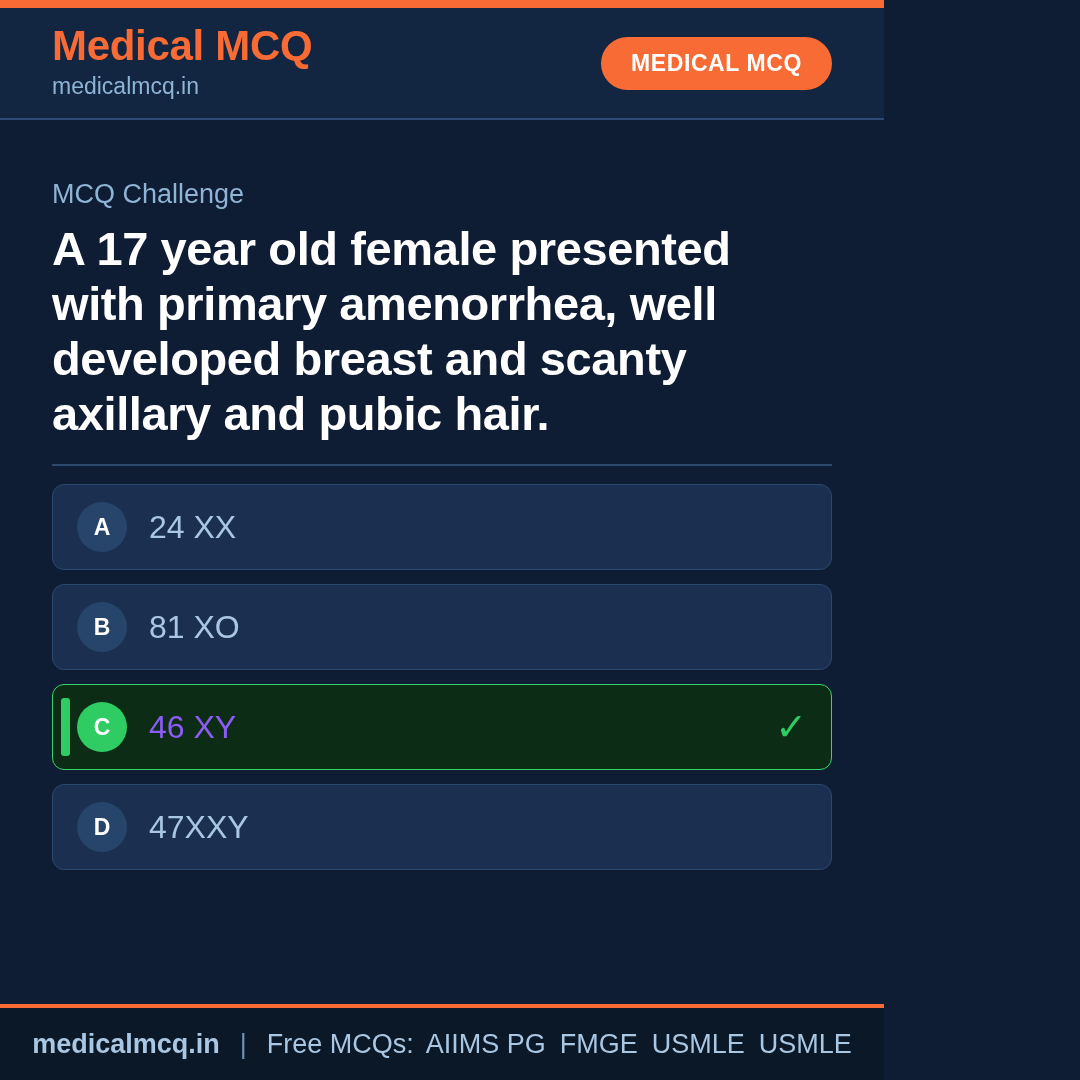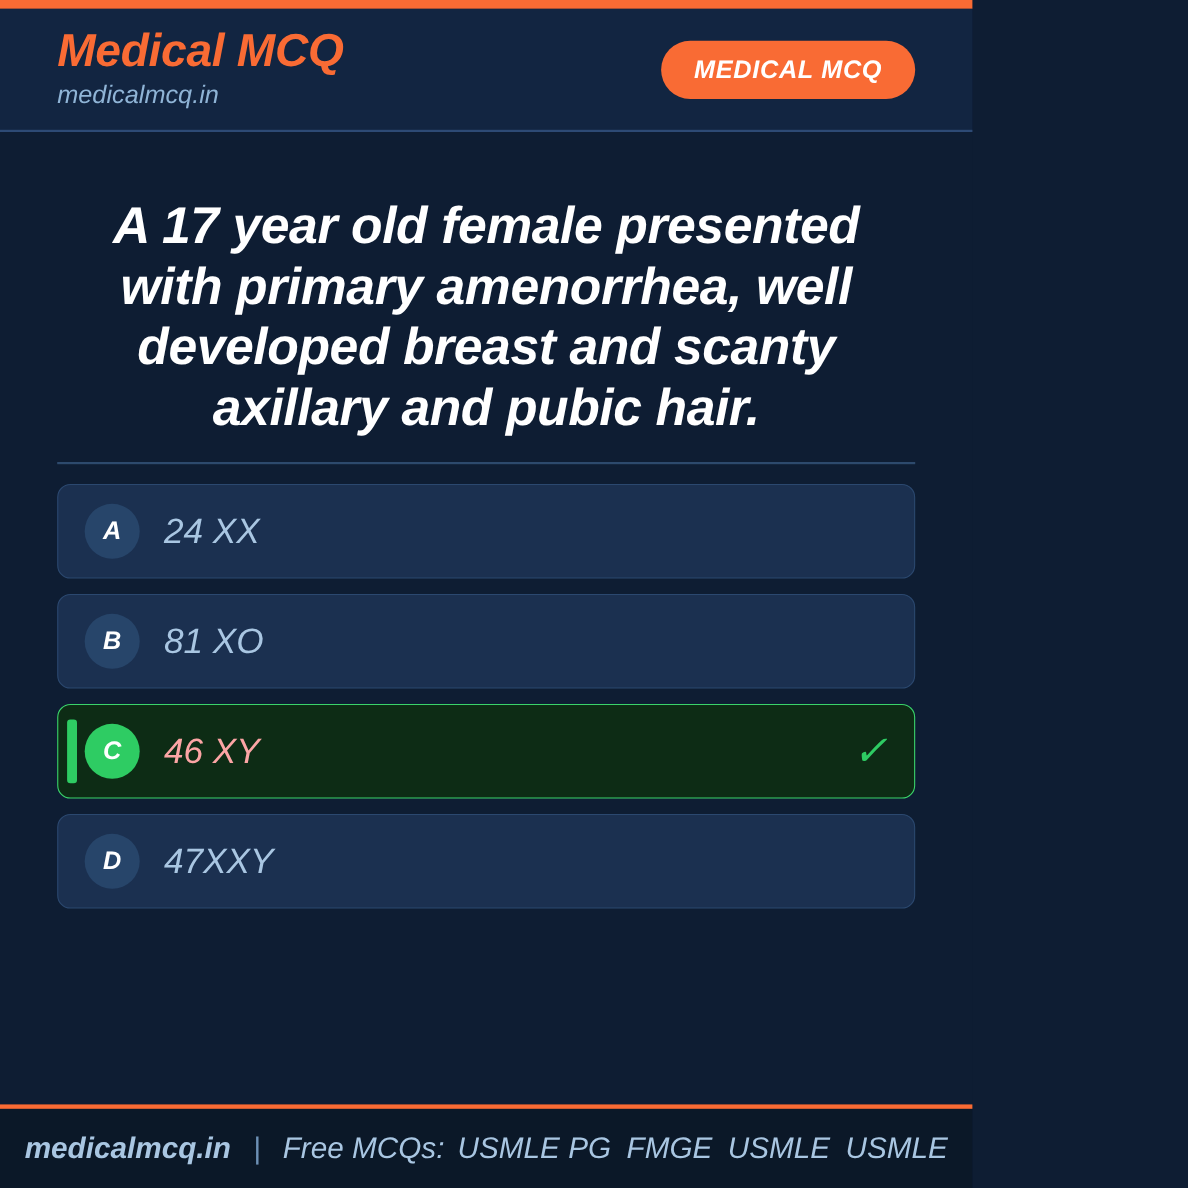--- a/index.html
+++ b/index.html
@@ -14,21 +14,20 @@
     overflow: hidden;
   }
   .page {
     position: relative;
     width: 884px;
     height: 1080px;
     background: #0e1d33;
     display: flex;
     flex-direction: column;
     box-sizing: border-box;
-    font-style: italic;
   }
 
   
   .top-accent {
     height: 8px;
     width: 100%;
     background: #f96b34;
     flex: 0 0 auto;
   }
 
@@ -90,21 +89,20 @@
     line-height: 1.2;
     margin-bottom: 12px;
   }
   .question {
     color: #ffffff;
     font-size: 47px;
     font-weight: bold;
     line-height: 1.17;
     letter-spacing: -0.4px;
     margin: 0;
-    text-align: center;
   }
   .divider {
     height: 2px;
     background: #2d4straight;
     background: #2d4a6d;
     margin: 22px 0 18px 0;
     width: 100%;
   }
 
   
@@ -166,21 +164,21 @@
     width: 9px;
     border-radius: 3px;
     background: #2ecc63;
   }
   .accent-bar { display: none; }
   .option.correct .option-letter {
     background: #2ecc63;
     color: #ffffff;
   }
   .option.correct .option-text {
-    color: #fca5a5;
+    color: #8b5cf6;
   }
   .option.correct .option-check {
     display: block;
   }
 
   
   .footer {
     flex: 0 0 auto;
     border-top: 4px solid #f96b34;
     background: #0b1828;
@@ -218,20 +216,21 @@
 
   <div class="header">
     <div class="brand">
       <div class="brand-title">Medical MCQ</div>
       <div class="brand-sub">medicalmcq.in</div>
     </div>
     <div class="header-badge">MEDICAL MCQ</div>
   </div>
 
   <div class="main">
+    <div class="eyebrow">MCQ Challenge</div>
     <div class="question">A 17 year old female presented with primary amenorrhea, well developed breast and scanty axillary and pubic hair.</div>
     <div class="divider"></div>
 
     <div class="options">
 
       <div class="option">
 
         <div class="option-letter">A</div>
         <div class="option-text">24 XX</div>
 
@@ -259,20 +258,20 @@
       </div>
 
     </div>
   </div>
 
   <div class="footer">
     <div class="footer-inner">
       <span class="footer-site">medicalmcq.in</span>
       <span class="footer-sep">|</span>
       <span class="footer-label">Free MCQs:</span>
-      <span class="footer-exam">USMLE PG</span>
+      <span class="footer-exam">AIIMS PG</span>
       <span class="footer-exam">FMGE</span>
       <span class="footer-exam">USMLE</span>
       <span class="footer-exam">USMLE</span>
     </div>
   </div>
 
 </div>
 
 </body></html>

